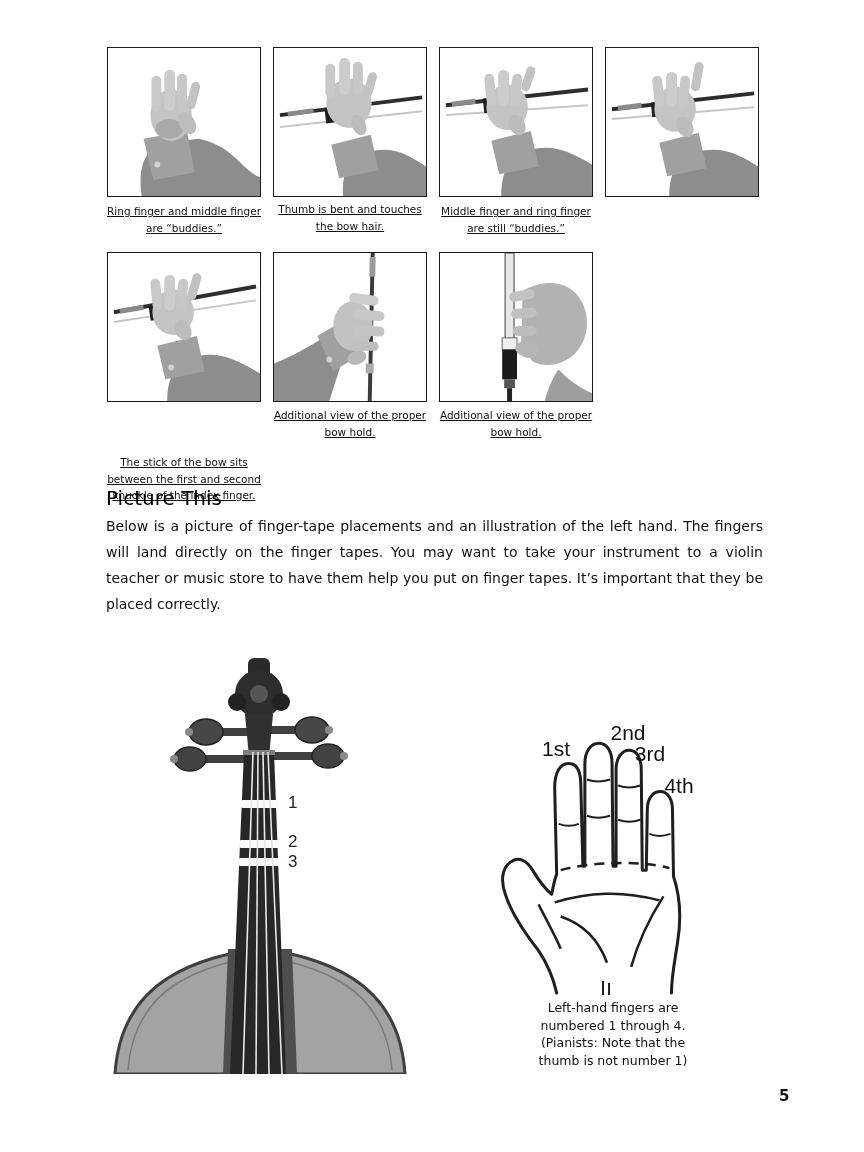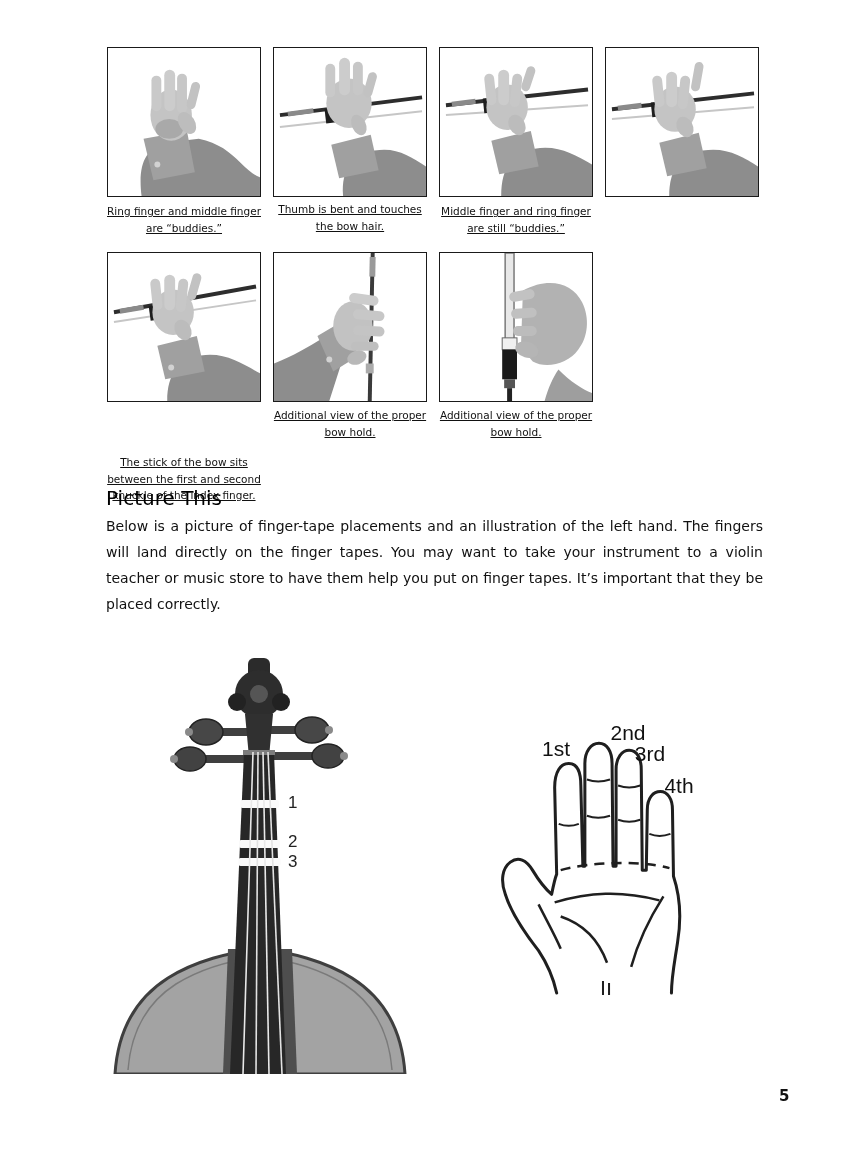--- a/index.html
+++ b/index.html
@@ -222,15 +222,21 @@
       <path d="M164,192 C150,214 138,240 132,262" fill="none" stroke="#1f1f1f" stroke-width="2.5"></path>
       <path d="M40,200 C48,216 56,230 62,244" fill="none" stroke="#1f1f1f" stroke-width="2.5"></path>
       <path d="M104,276 L104,290 M110,278 L110,290" fill="none" stroke="#1f1f1f" stroke-width="2"></path>
     </svg>
     <div class="hlabel" style="left:34px;top:34px;">1st</div>
     <div class="hlabel" style="left:82px;top:18px;margin-left:24px;">2nd</div>
     <div class="hlabel" style="left:128px;top:39px;">3rd</div>
     <div class="hlabel" style="left:157px;top:71px;">4th</div>
   </div>
 
+  <div class="hand-caption" style="left:513px;top:999px;">
+    <div>Left-hand fingers are</div>
+    <div>numbered 1 through 4.</div>
+    <div>(Pianists: Note that the</div>
+    <div>thumb is not number 1)</div>
+  </div>
 
   <div class="page-number" style="left:779px;top:1087px;">5</div>
 </div>
 
 </body></html>

